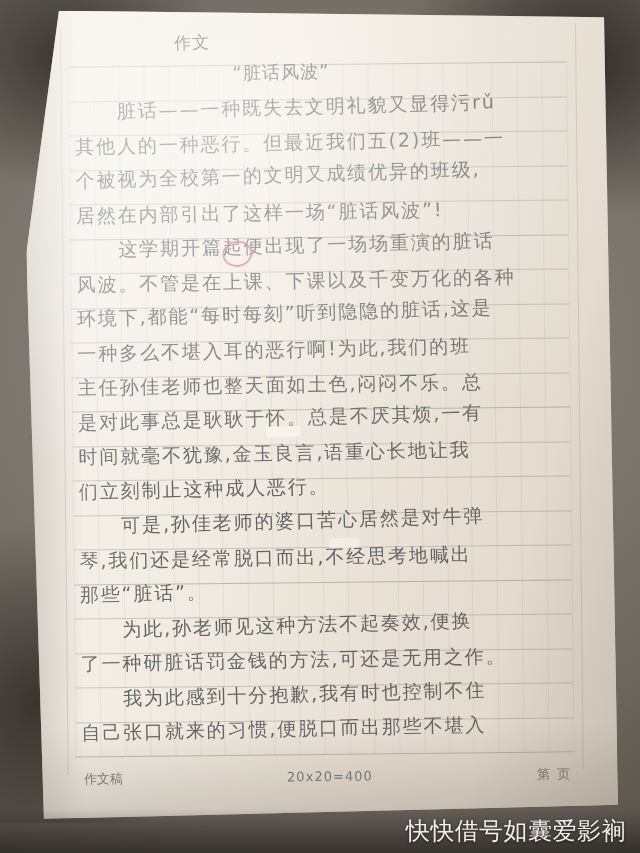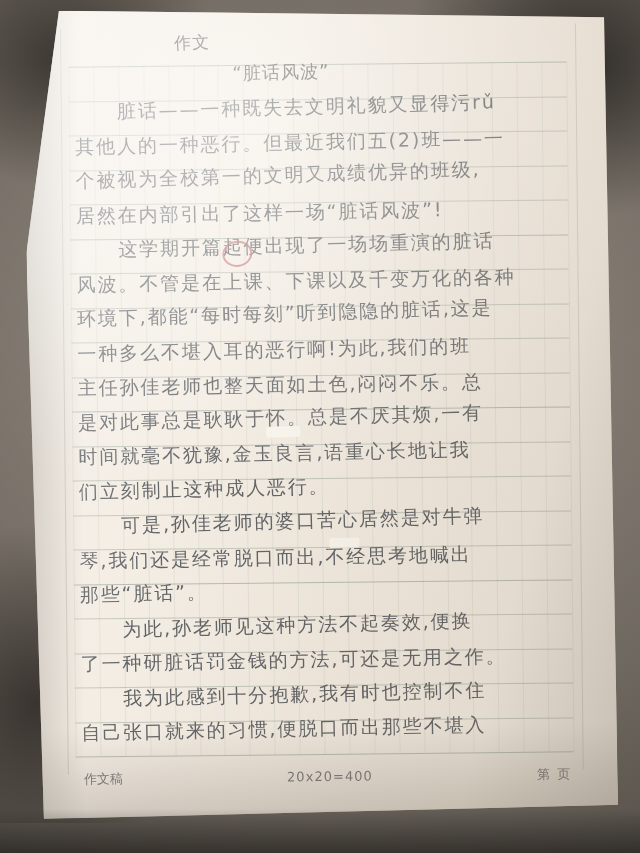--- a/index.html
+++ b/index.html
@@ -294,14 +294,17 @@
       <span class="footer-center">20x20=400</span>
       <span class="footer-right">第  页</span>
     </div>
 
     <div class="sheet-shade-left"></div>
     <div class="sheet-shade-bottom"></div>
     <div class="sheet-tone"></div>
   </div>
 
   <div class="watermark-band"></div>
+  <div class="watermark">
+    <span>快快借号如囊爱影裥</span>
+  </div>
 
 </div>
 
 </body></html>

